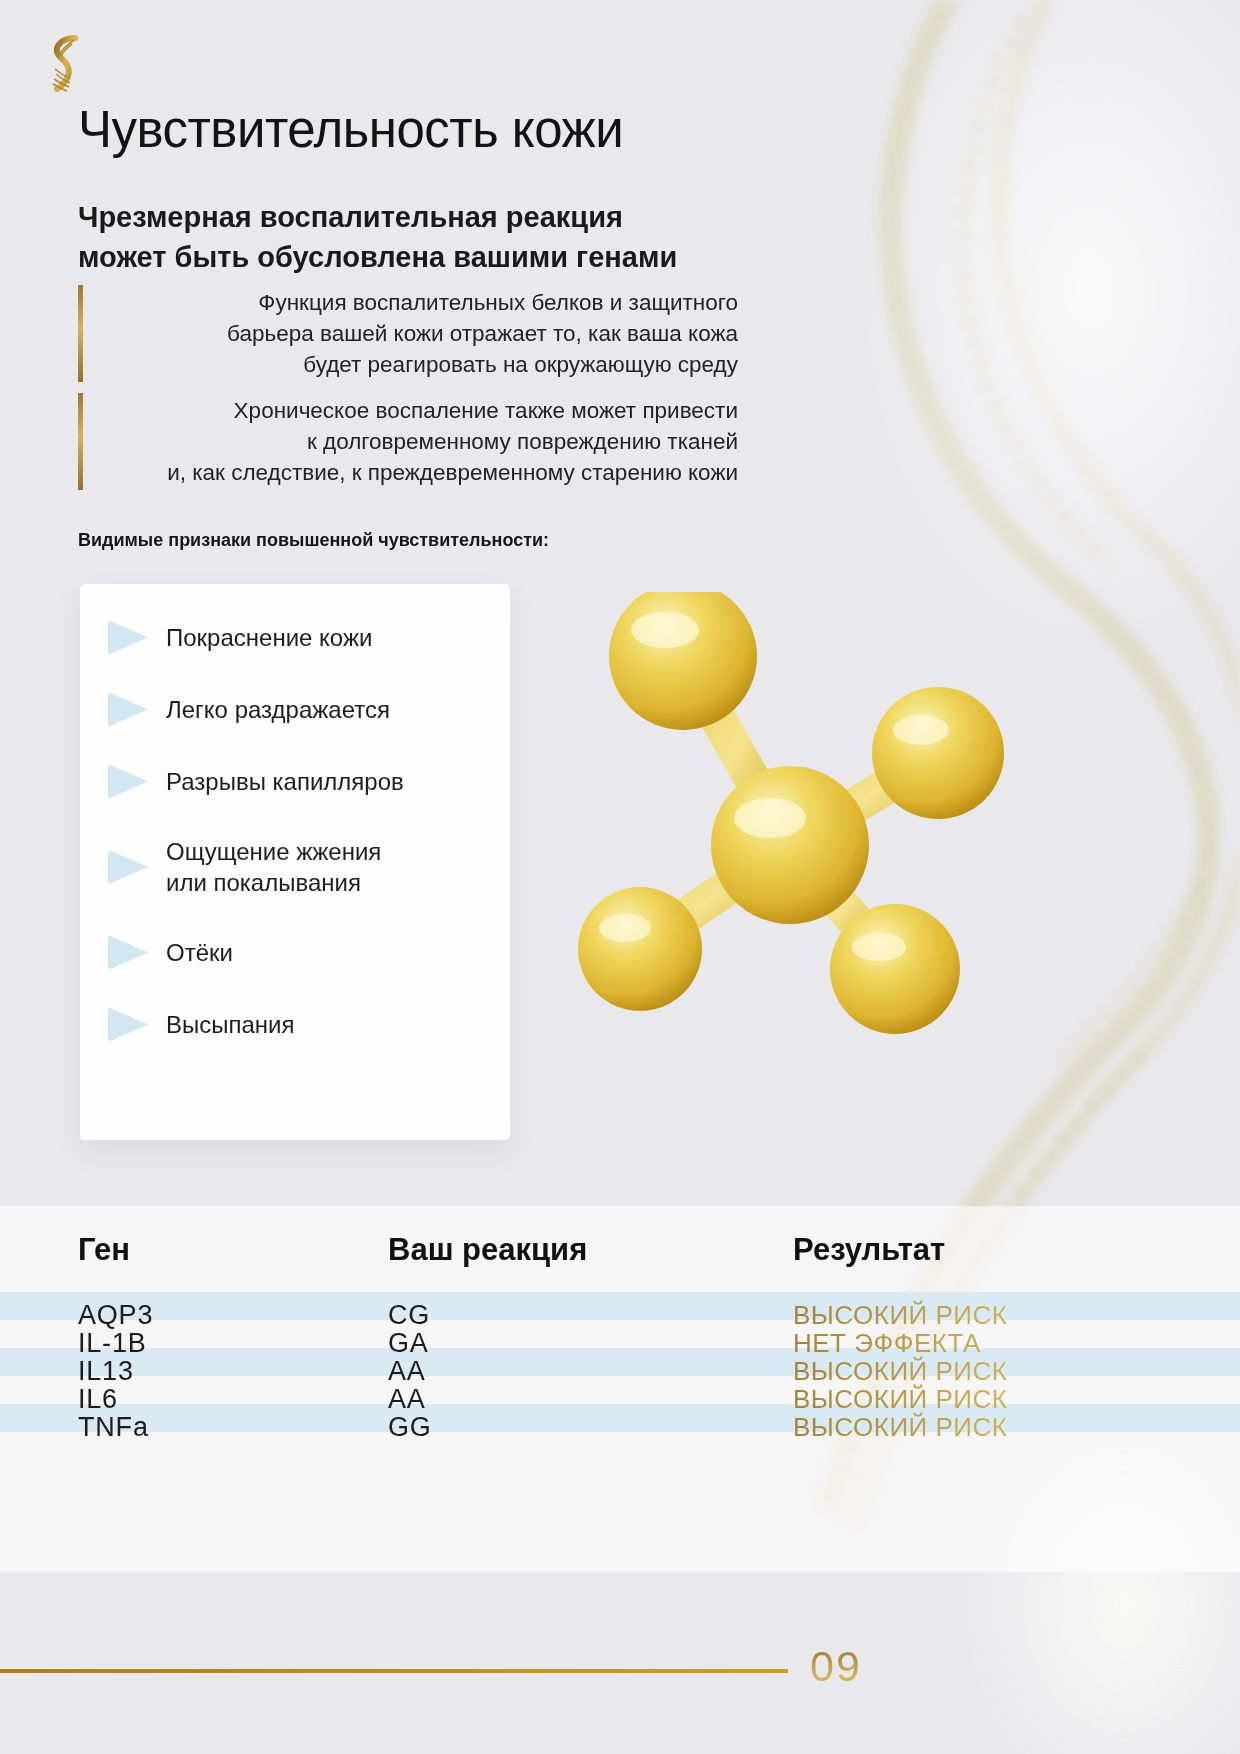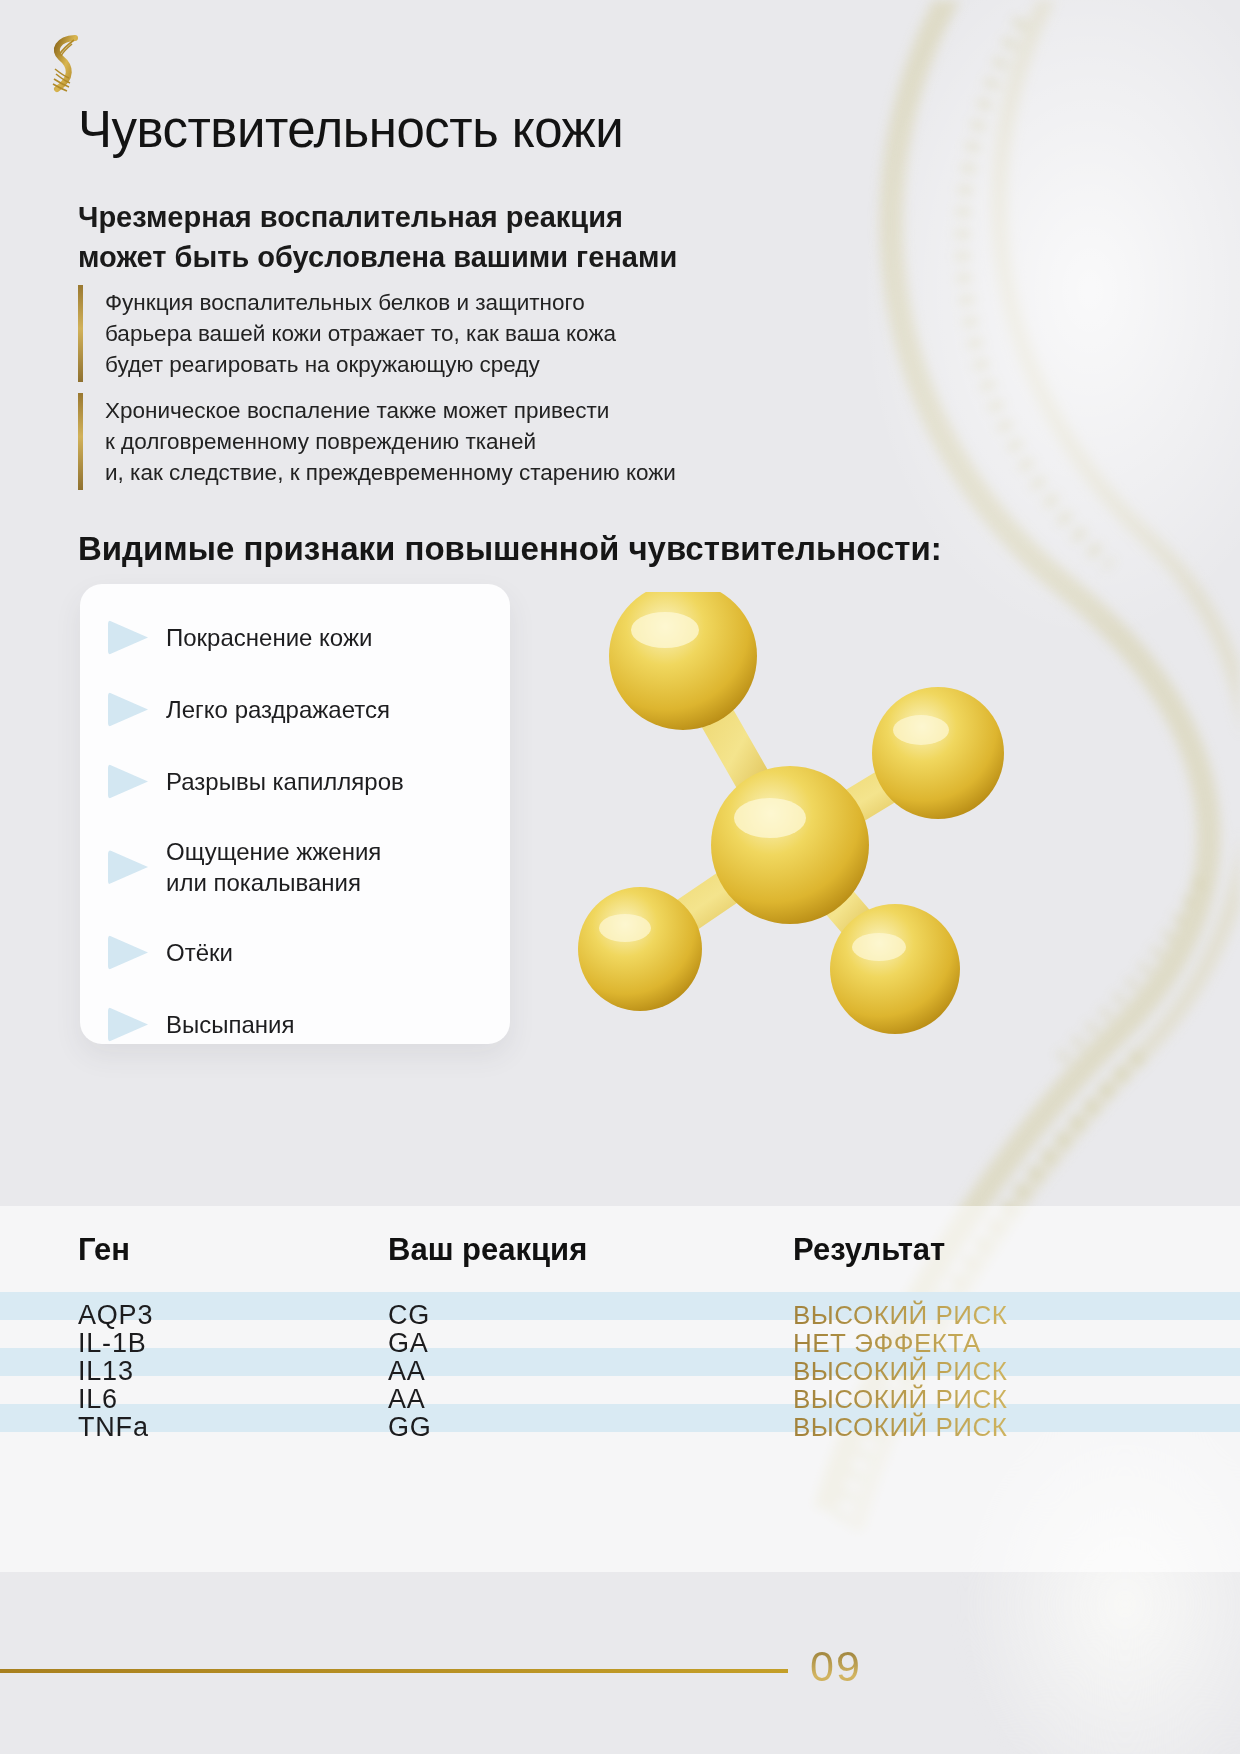--- a/index.html
+++ b/index.html
@@ -21,30 +21,30 @@
   .logo { position:absolute; top:34px; left:44px; width:40px; height:62px; }
 
   
   .title { position:absolute; top:100px; left:78px; font-size:51px; font-weight:400;
     letter-spacing:-0.5px; color:#131313; }
   .subtitle { position:absolute; top:197px; left:78px; font-size:29px; font-weight:700;
     line-height:40px; color:#1a1a1a; white-space:pre-line; }
 
   
   .quote { position:absolute; left:78px; width:660px; padding:4px 0 4px 27px;
-    font-size:22.5px; line-height:31px; color:#222; white-space:pre-line; }
+    font-size:22.5px; line-height:31px; color:#222; white-space:pre-line;text-align:right; }
   .quote::before { content:""; position:absolute; left:0; top:2px; bottom:2px; width:5px;
     background:linear-gradient(180deg,#9a7931 0%, #d2b25a 45%, #8f7130 100%); }
   .quote-1 { top:283px; }
   .quote-2 { top:391px; }
 
   
-  .signs-heading { position:absolute; top:530px; left:78px; font-size:33px; font-weight:700; color:#161616; }
-  .signs-card { position:absolute; top:584px; left:80px; width:430px; height:460px;
-    background:#fdfdfe; border-radius:22px; box-shadow:0 12px 28px rgba(60,60,80,.08);
+  .signs-heading { position:absolute; top:530px; left:78px; font-size:18px; font-weight:700; color:#161616; }
+  .signs-card { position:absolute; top:584px; left:80px; width:430px; height:556px;
+    background:#fdfdfe; border-radius:5px; box-shadow:0 12px 28px rgba(60,60,80,.08);
     display:flex; flex-direction:column; padding:36px 18px 0 28px; gap:37px; }
   .sign-item { display:flex; align-items:center; }
   .tri { width:40px; height:35px; flex:0 0 40px; margin-right:18px;
     background:#d3e7f2; clip-path:polygon(0 0, 100% 50%, 0 100%, 0 0); border-radius:4px; }
   .sign-label { font-size:24px; line-height:31px; color:#1d1d1f; white-space:pre-line; }
 
   
   .molecule { position:absolute; top:592px; left:565px; width:460px; height:470px; }
 
   

